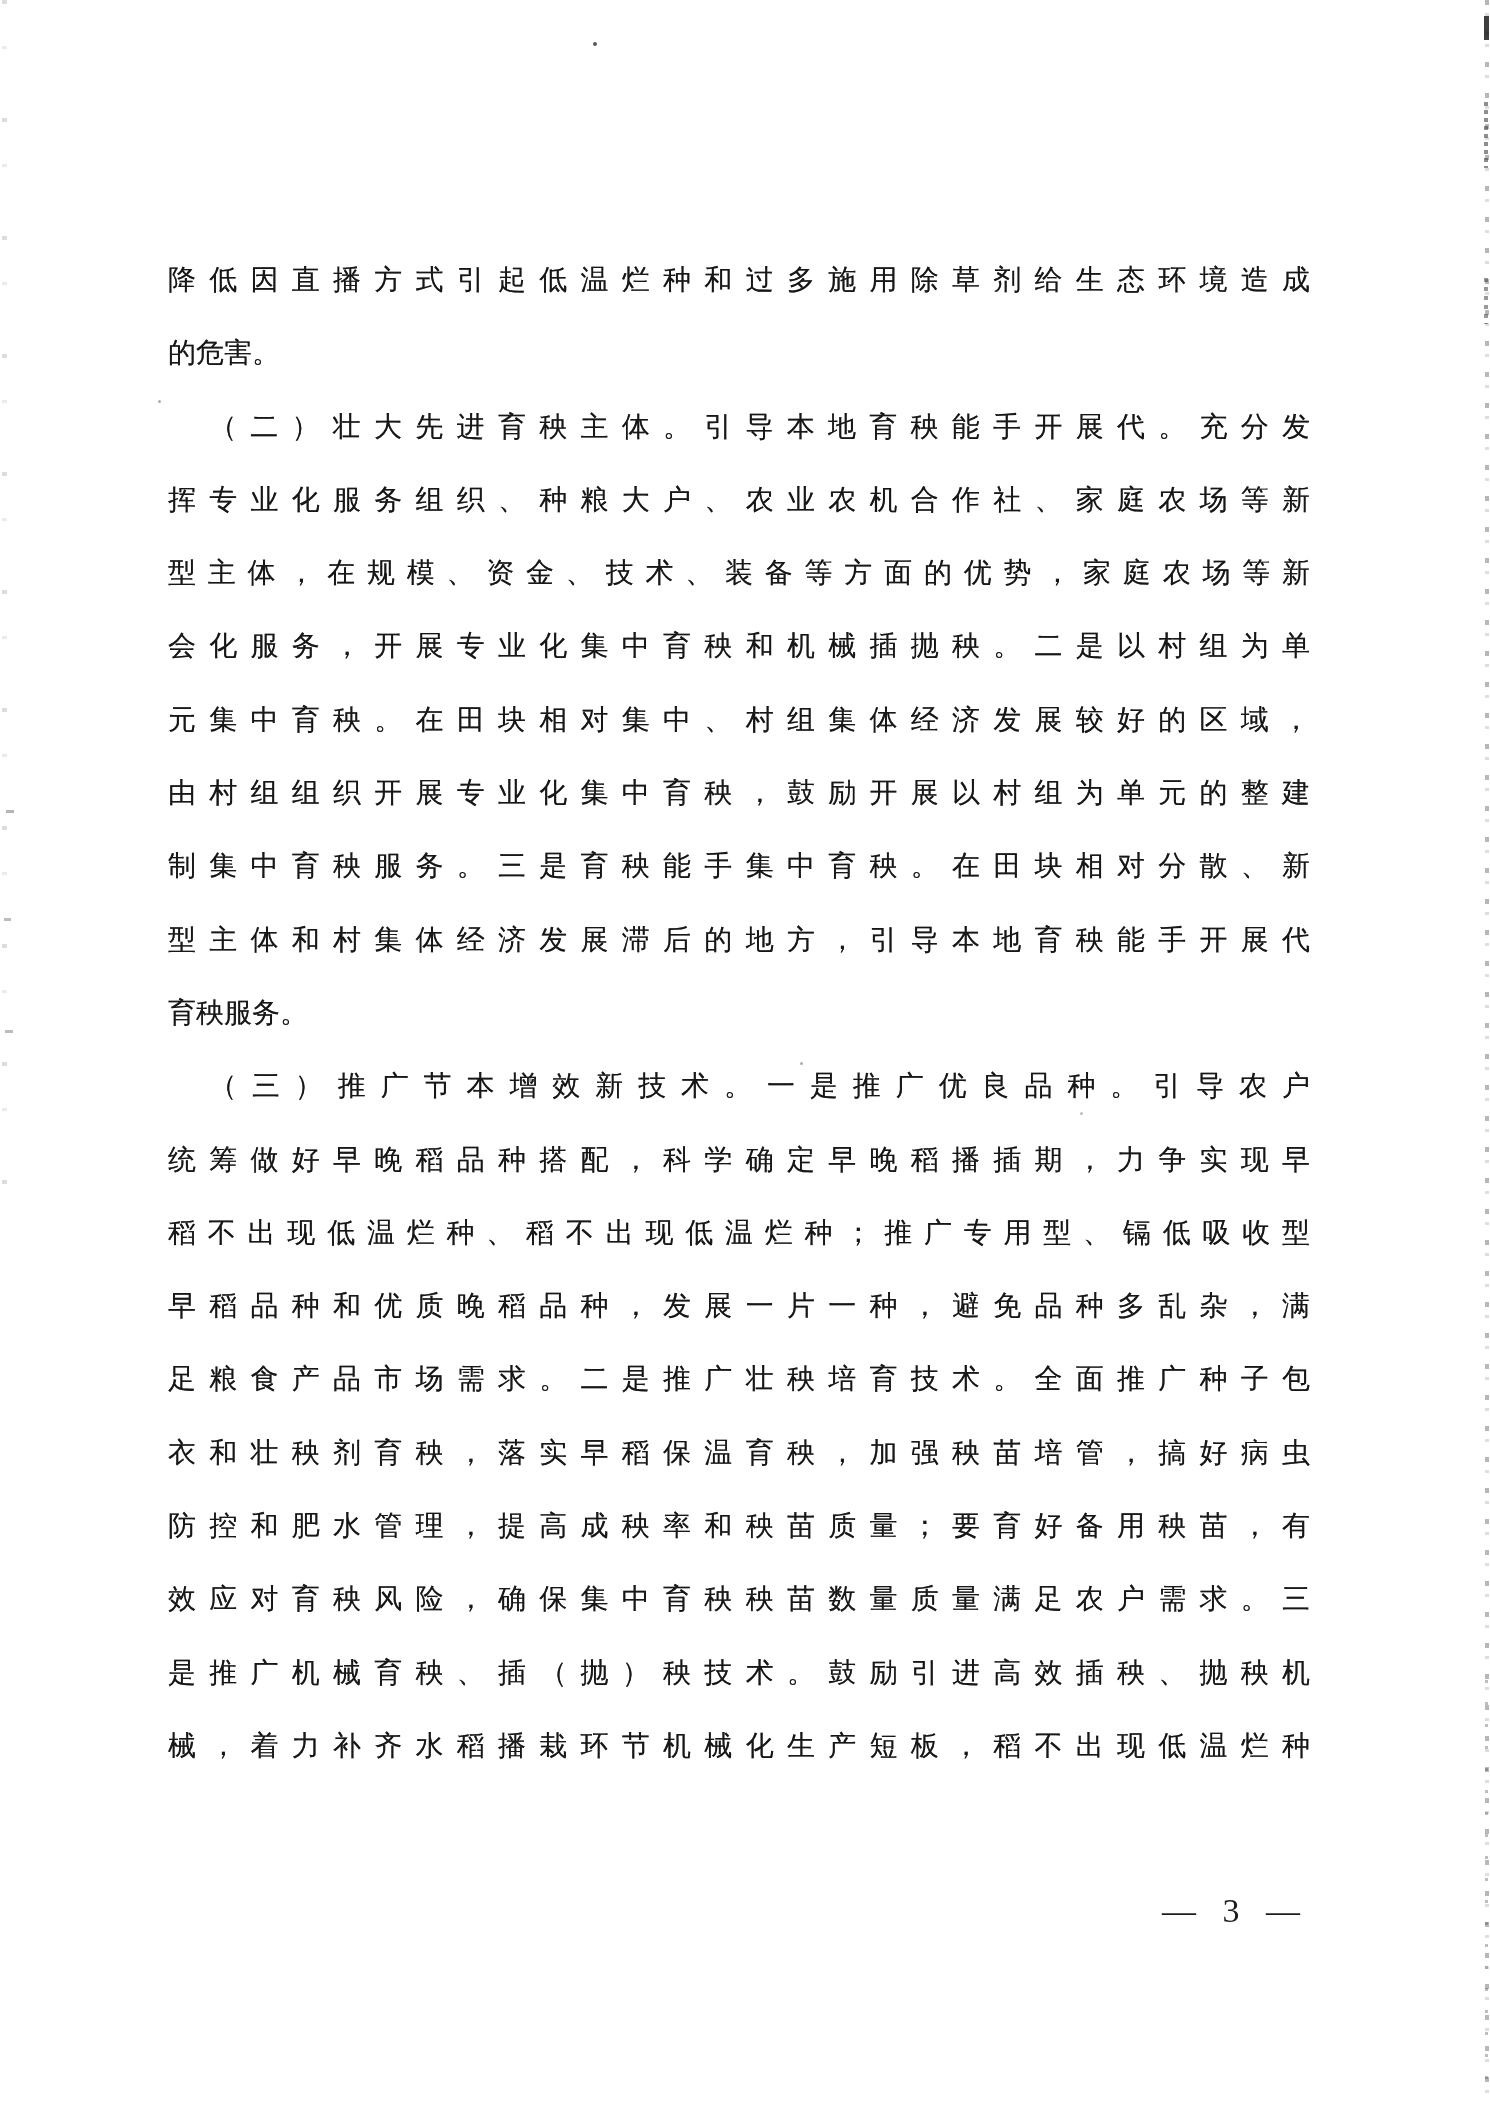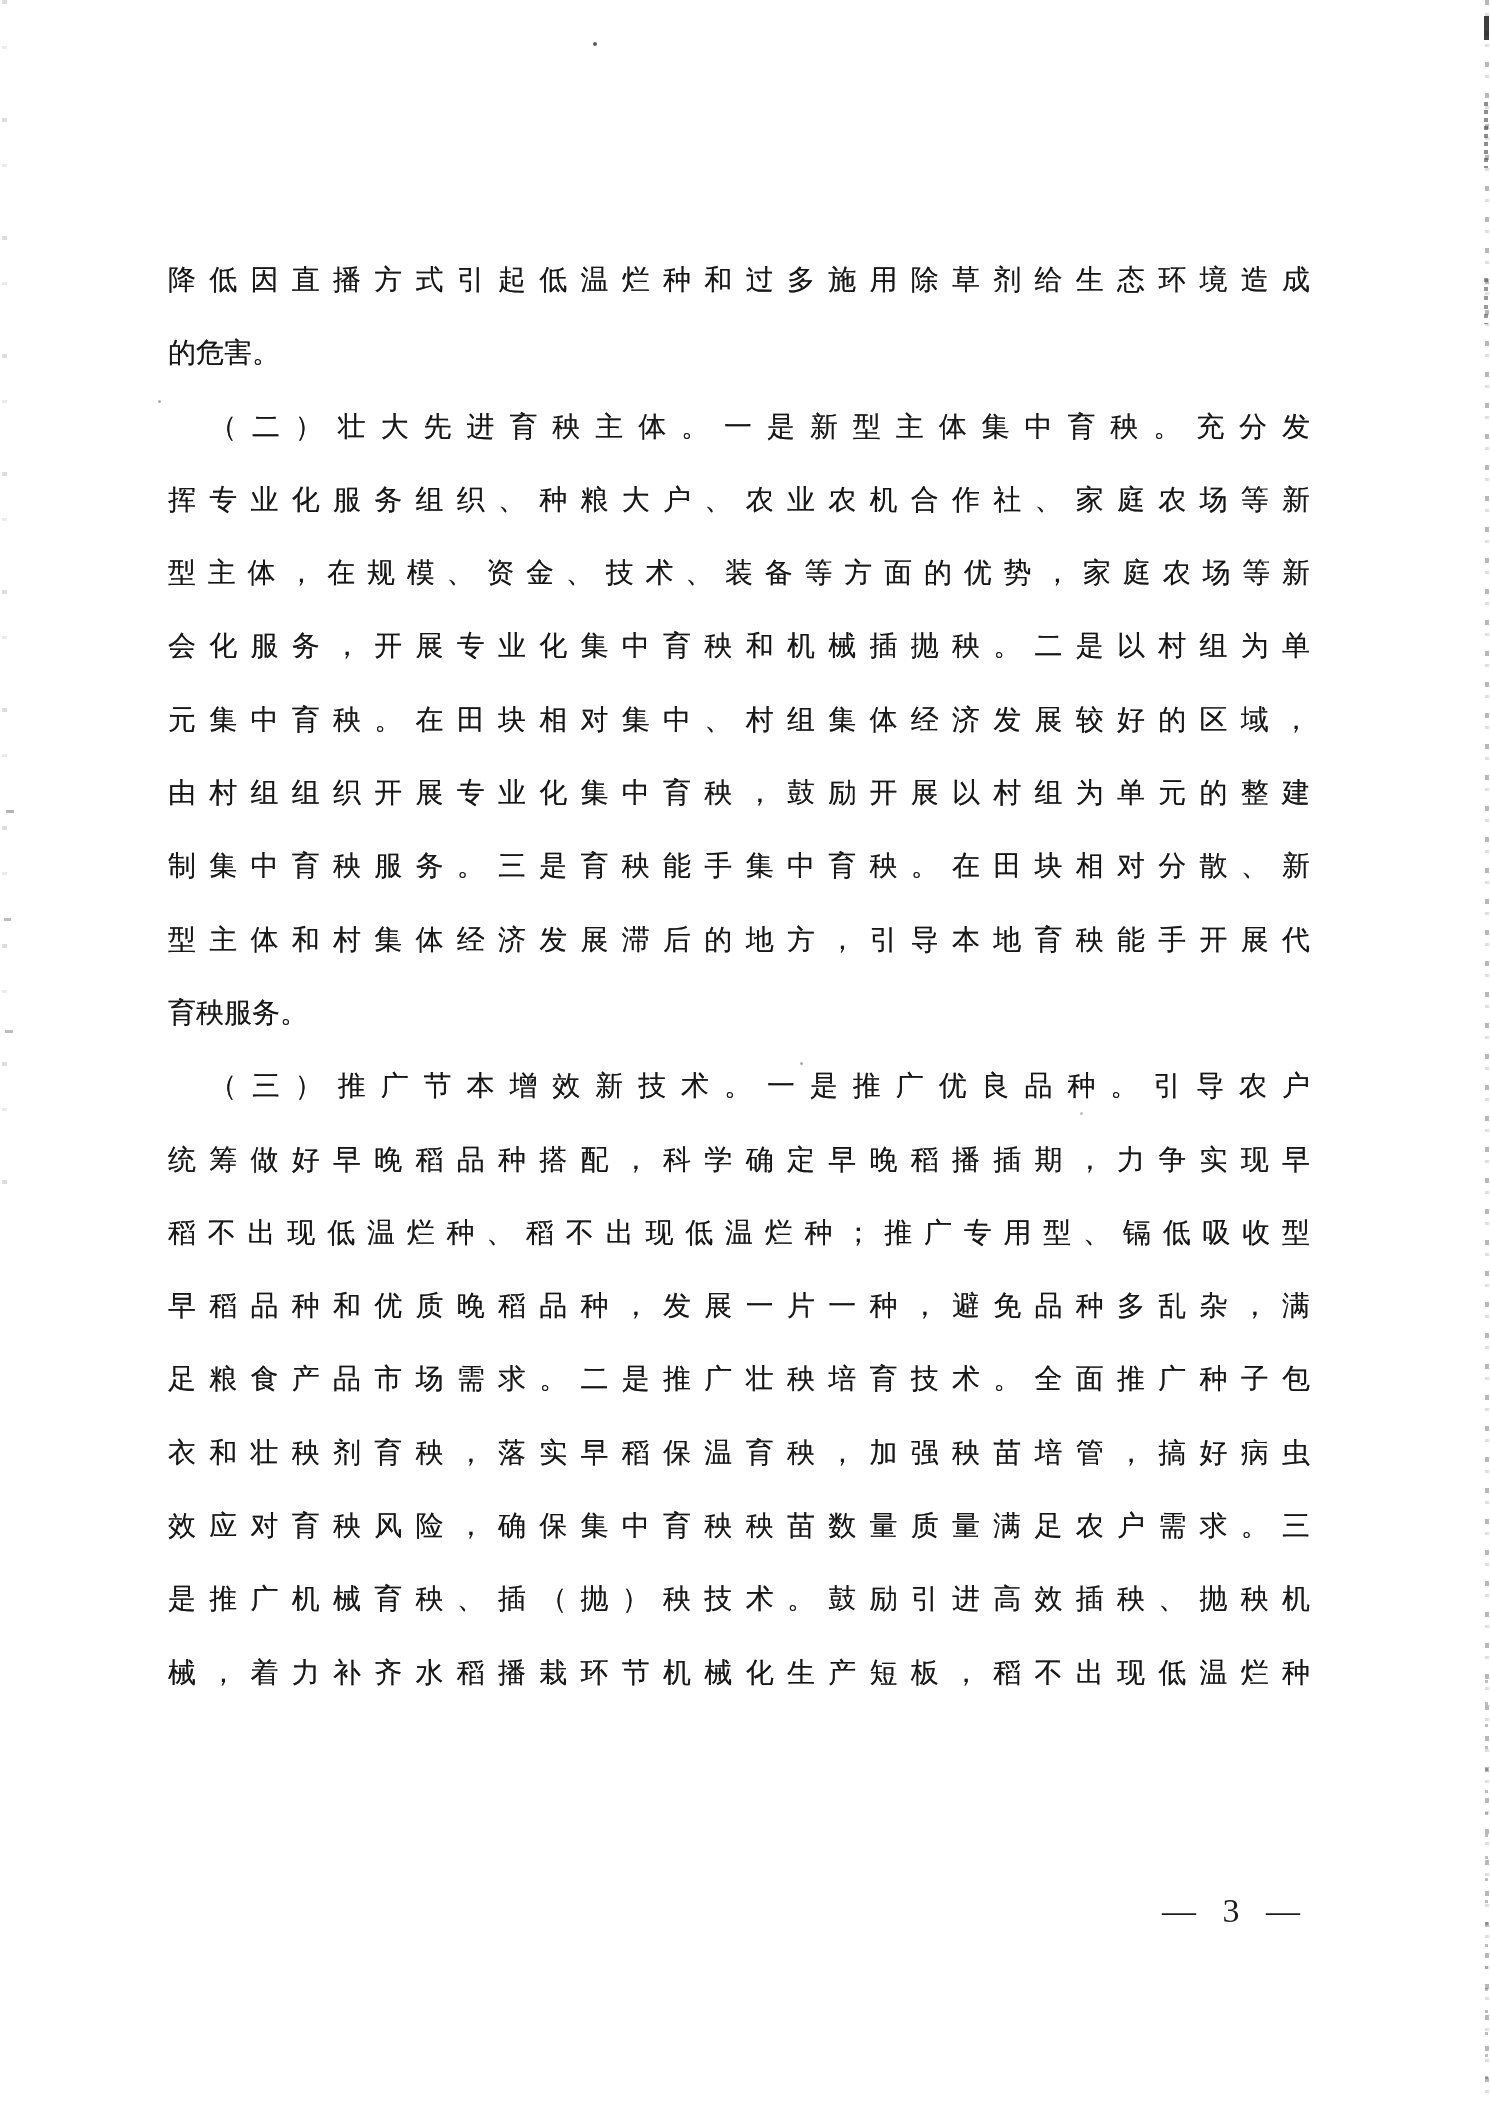--- a/index.html
+++ b/index.html
@@ -73,35 +73,36 @@
   .speck { position: absolute; background: #5a5a5a; border-radius: 50%; }
 </style>
 </head>
 <body>
 
 <div class="page">
 
   <div class="textblock">
     <div class="line j"><span class="b"></span><span>降低因直播方式引起低温烂种和过多施用除草剂给生态环境造成</span></div>
     <div class="line"><span class="b"></span><span>的危害。</span></div>
-    <div class="line j ind"><span class="b">（二）壮大先进育秧主体。</span><span>一是新型主体集中育秧。充分发</span></div>
+    <div class="line j ind"><span class="b">（二）壮大先进育秧主体。</span><span>引导本地育秧能手开展代。充分发</span></div>
     <div class="line j"><span class="b"></span><span>挥专业化服务组织、种粮大户、农业农机合作社、家庭农场等新</span></div>
     <div class="line j"><span class="b"></span><span>型主体，在规模、资金、技术、装备等方面的优势，家庭农场等新</span></div>
     <div class="line j"><span class="b"></span><span>会化服务，开展专业化集中育秧和机械插抛秧。二是以村组为单</span></div>
     <div class="line j"><span class="b"></span><span>元集中育秧。在田块相对集中、村组集体经济发展较好的区域，</span></div>
     <div class="line j"><span class="b"></span><span>由村组组织开展专业化集中育秧，鼓励开展以村组为单元的整建</span></div>
     <div class="line j"><span class="b"></span><span>制集中育秧服务。三是育秧能手集中育秧。在田块相对分散、新</span></div>
     <div class="line j"><span class="b"></span><span>型主体和村集体经济发展滞后的地方，引导本地育秧能手开展代</span></div>
     <div class="line"><span class="b"></span><span>育秧服务。</span></div>
     <div class="line j ind"><span class="b">（三）推广节本增效新技术。</span><span>一是推广优良品种。引导农户</span></div>
     <div class="line j"><span class="b"></span><span>统筹做好早晚稻品种搭配，科学确定早晚稻播插期，力争实现早</span></div>
     <div class="line j"><span class="b"></span><span>稻不出现低温烂种、稻不出现低温烂种；推广专用型、镉低吸收型</span></div>
     <div class="line j"><span class="b"></span><span>早稻品种和优质晚稻品种，发展一片一种，避免品种多乱杂，满</span></div>
     <div class="line j"><span class="b"></span><span>足粮食产品市场需求。二是推广壮秧培育技术。全面推广种子包</span></div>
     <div class="line j"><span class="b"></span><span>衣和壮秧剂育秧，落实早稻保温育秧，加强秧苗培管，搞好病虫</span></div>
+    <div class="line j"><span class="b"></span><span>防控和肥水管理，提高成秧率和秧苗质量；要育好备用秧苗，有</span></div>
     <div class="line j"><span class="b"></span><span>效应对育秧风险，确保集中育秧秧苗数量质量满足农户需求。三</span></div>
     <div class="line j"><span class="b"></span><span>是推广机械育秧、插（抛）秧技术。鼓励引进高效插秧、抛秧机</span></div>
     <div class="line j"><span class="b"></span><span>械，着力补齐水稻播栽环节机械化生产短板，稻不出现低温烂种</span></div>
   </div>
 
   <div class="pageno">— 3 —</div>
 
   <div class="right-edge-noise"></div>
   <div class="left-edge-noise"></div>
   <div class="seg seg1"></div>

